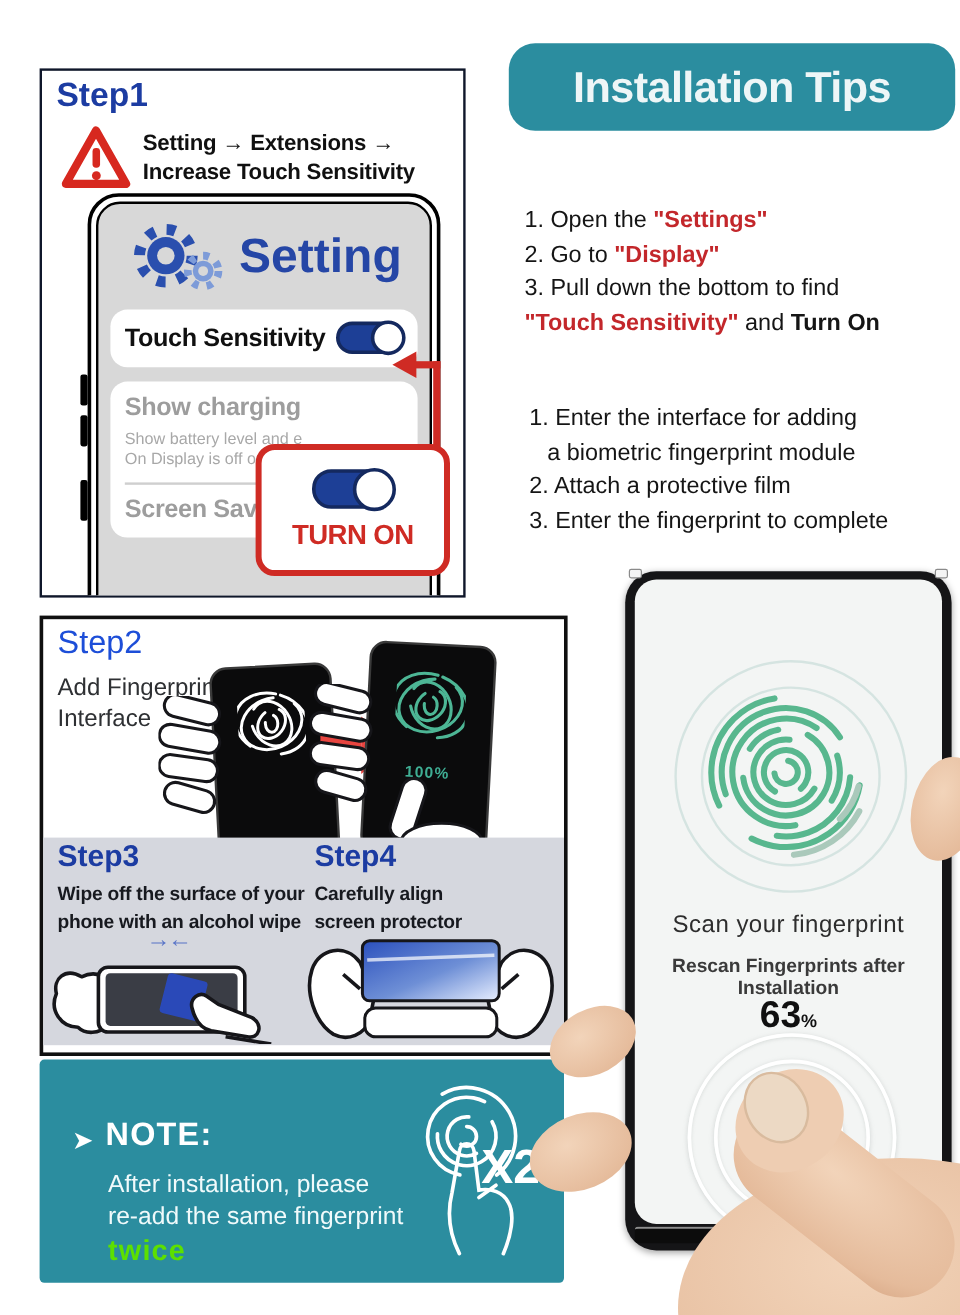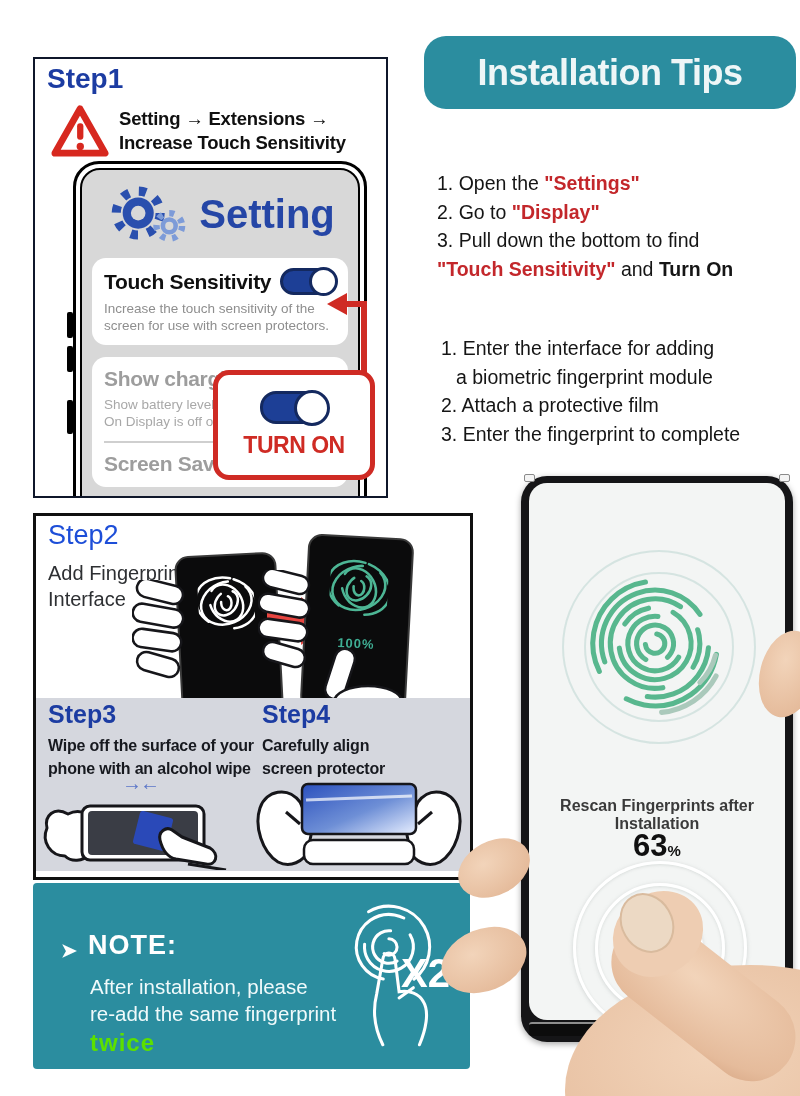--- a/index.html
+++ b/index.html
@@ -130,24 +130,20 @@
           </svg>
           <span class="set-title">Setting</span>
         </div>
         <div class="card">
           <div class="row">
             <span class="card-title">Touch Sensitivity</span>
             <span class="toggle sm">
                 <span class="knob"></span>
               </span>
           </div>
-          <div class="card-desc">
-            <span>Increase the touch sensitivity of the</span><br>
-            <span>screen for use with screen protectors.</span>
-          </div>
         </div>
         <div class="card muted">
           <div class="card-title gray">Show charging</div>
           <div class="card-desc">
             <span>Show battery level and e</span><br>
             <span>On Display is off or not s</span>
           </div>
           <div class="divider"></div>
           <div class="card-title gray">Screen Saver</div>
         </div>
@@ -312,20 +308,21 @@
           <circle cx="72" cy="80" r="37" stroke-dasharray="150 26 30 200" transform="rotate(-60 72 80)"></circle>
           <circle cx="72" cy="80" r="46" stroke-dasharray="180 30 40 200" transform="rotate(80 72 80)"></circle>
           <circle cx="72" cy="80" r="55" stroke-dasharray="160 36 90 200" transform="rotate(160 72 80)"></circle>
           <circle cx="72" cy="80" r="64" stroke-dasharray="120 40 120 200" transform="rotate(10 72 80)"></circle>
         </g>
         <g fill="none" stroke="#aac9bb" stroke-width="5.2" stroke-linecap="round">
           <circle cx="72" cy="80" r="71" stroke-dasharray="70 500" transform="rotate(28 72 80)"></circle>
           <path d="M118 120 q12 -12 16 -28"></path>
         </g>
       </svg>
+      <div class="scan-title">Scan your fingerprint</div>
       <div class="scan-sub">Rescan Fingerprints after Installation</div>
       <div class="pct-wrap">
         <span class="pct-val">63</span><span class="pct-sign">%</span>
       </div>
       <div class="ring rg1"></div>
       <div class="ring rg2"></div>
       <div class="ring rg3"></div>
     </div>
     <div class="chin"></div>
   </div>

